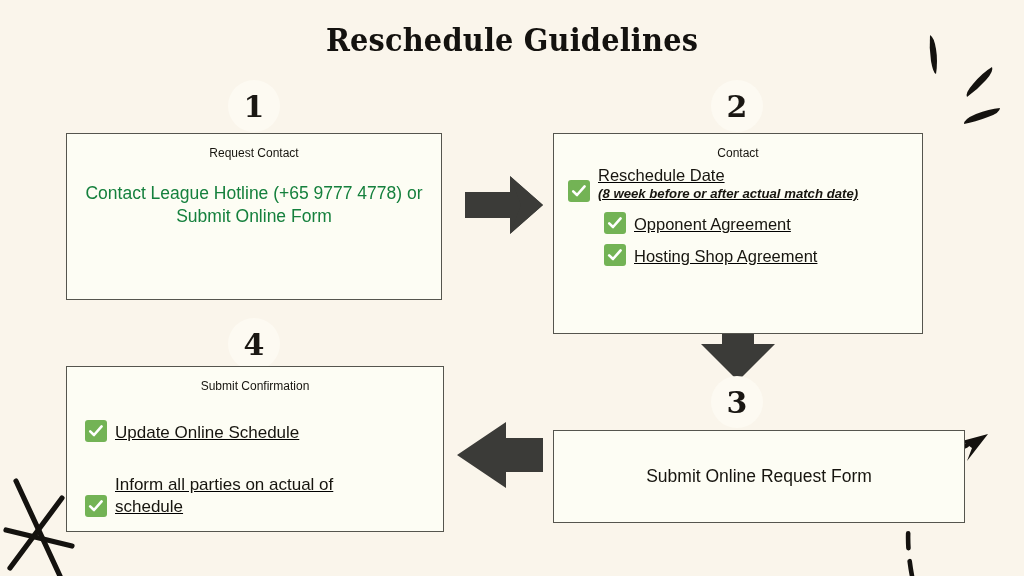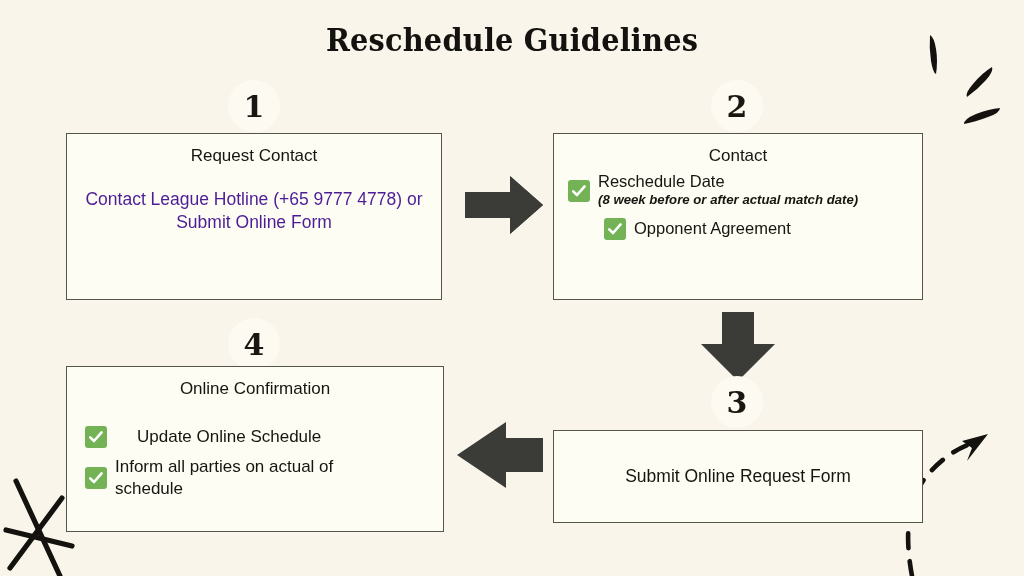--- a/index.html
+++ b/index.html
@@ -26,50 +26,51 @@
   }
 
   
   .box{
     position:absolute;
     background:#fdfdf4;
     border:1.6px solid #55554e;
     box-sizing:border-box;
   }
   #box1{left:66px;top:133px;width:376px;height:167px;}
-  #box2{left:553px;top:133px;width:370px;height:167px;}
-  #box3{left:553px;top:430px;width:370px;height:93px;}
+  #box2{left:553px;top:133px;width:370px;height:201px;}
+  #box3{left:553px;top:430px;width:412px;height:93px;}
   #box4{left:66px;top:366px;width:378px;height:166px;}
 
   .box-title{
     text-align:center;
-    font-size:17px;
+    font-size:12px;
     color:#17150f;
     margin-top:12px;
     line-height:1.2;
   }
   .box-body{
     text-align:center;
     font-size:17.5px;
-    color:#4c1d95;
+    color:#15803d;
     line-height:1.3;
     margin-top:22px;
     padding:0 6px;
   }
   .box-center{
     position:absolute;inset:0;
     display:flex;align-items:center;justify-content:center;
     font-size:17.5px;color:#17150f;
   }
 
   
   .checklist{margin:6px 0 0 14px;}
   .check-row{
-    display:flex;align-items:center;
+    display:flex;align-items:flex-end;
     margin-bottom:6px;
+    text-decoration:underline;
   }
   .check-row.tight{margin-bottom:2px;}
   .cbox{
     flex:0 0 auto;
     width:22px;height:22px;
     background:#73b355;
     border-radius:3px;
     margin-right:8px;
     margin-top:1px;
     position:relative;
@@ -168,35 +169,45 @@
       <span class="cbox">
         <svg width="18" height="18" viewBox="0 0 18 18">
             <path d="M3.2 9.4 L7 13 L14.6 4.4" stroke="#ffffff" stroke-width="2.6" fill="none" stroke-linecap="round" stroke-linejoin="round"></path>
           </svg>
       </span>
       <span class="check-texts">
         <span class="check-label">Opponent Agreement</span>
       </span>
     </div>
 
+    <div class="check-row gap-top">
+      <span class="cbox">
+        <svg width="18" height="18" viewBox="0 0 18 18">
+            <path d="M3.2 9.4 L7 13 L14.6 4.4" stroke="#ffffff" stroke-width="2.6" fill="none" stroke-linecap="round" stroke-linejoin="round"></path>
+          </svg>
+      </span>
+      <span class="check-texts">
+        <span class="check-label">Hosting Shop Agreement</span>
+      </span>
+    </div>
 
   </div>
 </div>
 
 <div class="badge" id="badge3">3</div>
 <div class="box" id="box3">
   <div class="box-center">Submit Online Request Form</div>
 </div>
 
 <div class="badge" id="badge4">4</div>
 <div class="box" id="box4">
-  <div class="box-title">Online Confirmation</div>
+  <div class="box-title">Submit Confirmation</div>
   <div class="checklist" style="margin-top:26px;margin-left:18px;">
 
-    <div class="check-row" style="margin-bottom:8px;gap:22px;">
+    <div class="check-row" style="margin-bottom:32px;">
       <span class="cbox">
         <svg width="18" height="18" viewBox="0 0 18 18">
             <path d="M3.2 9.4 L7 13 L14.6 4.4" stroke="#ffffff" stroke-width="2.6" fill="none" stroke-linecap="round" stroke-linejoin="round"></path>
           </svg>
       </span>
       <span class="check-texts">
         <span class="check-label" style="font-size:17px;">Update Online Schedule</span>
       </span>
     </div>
 

